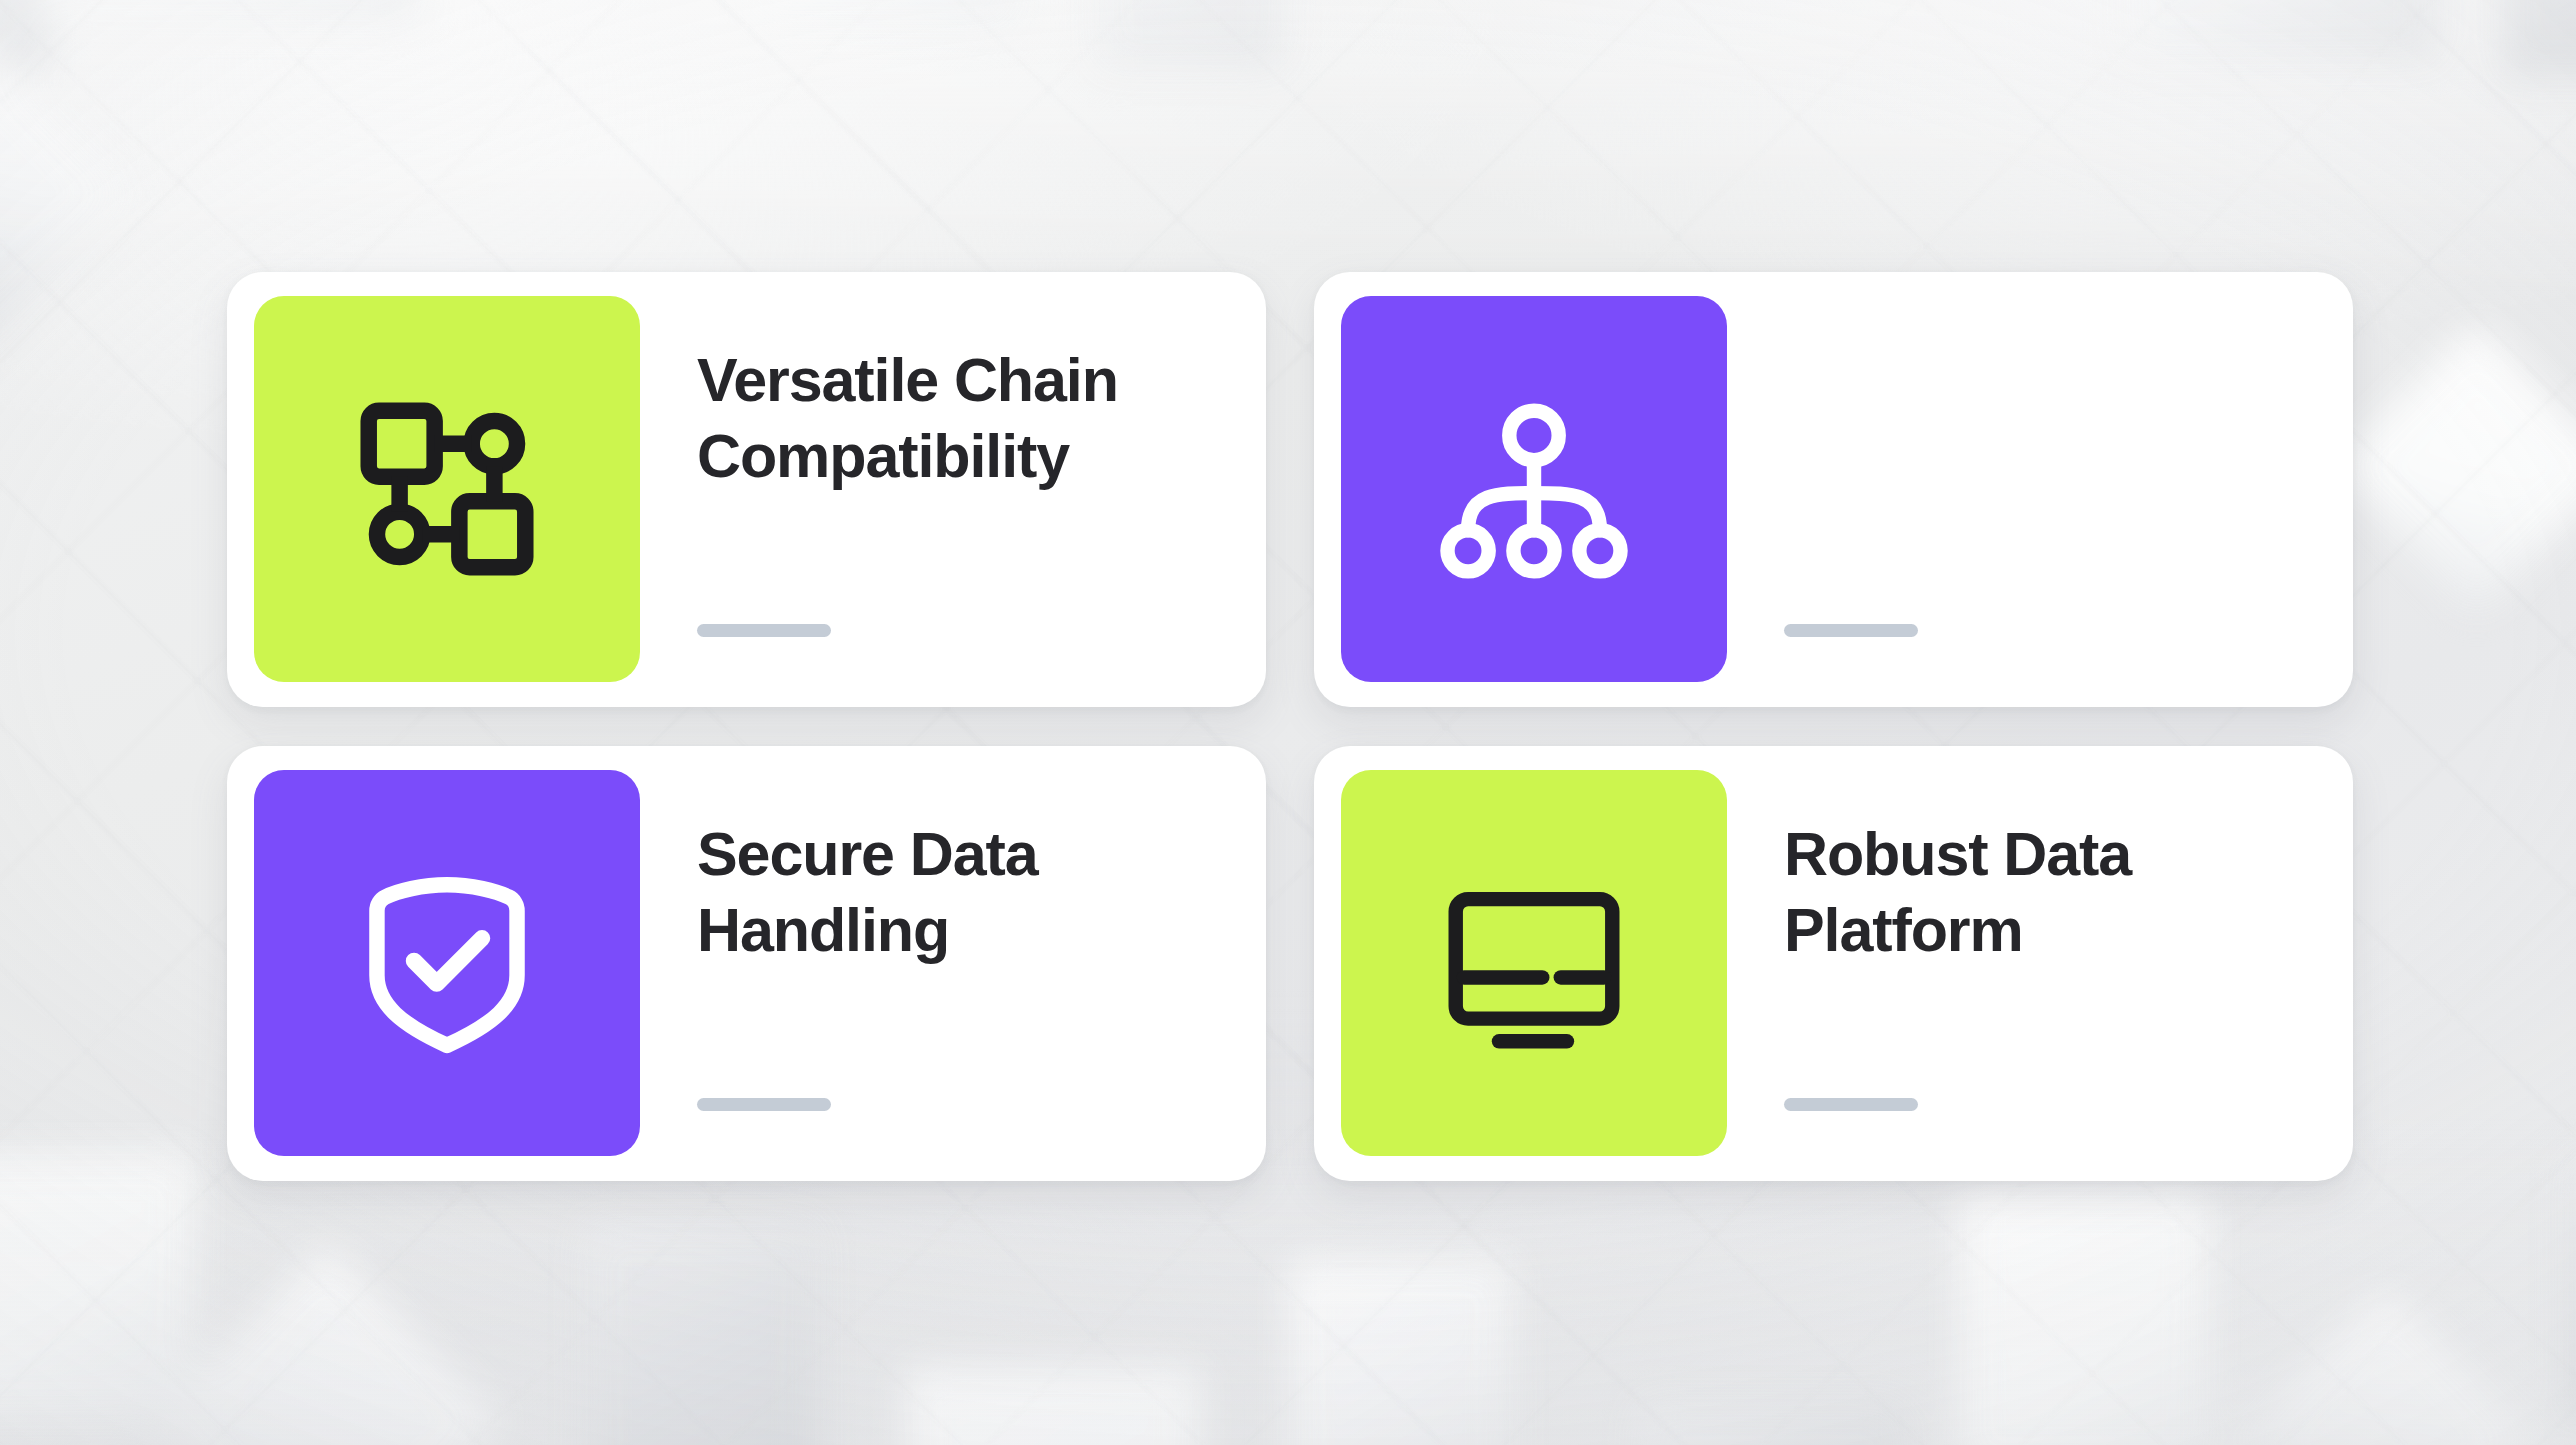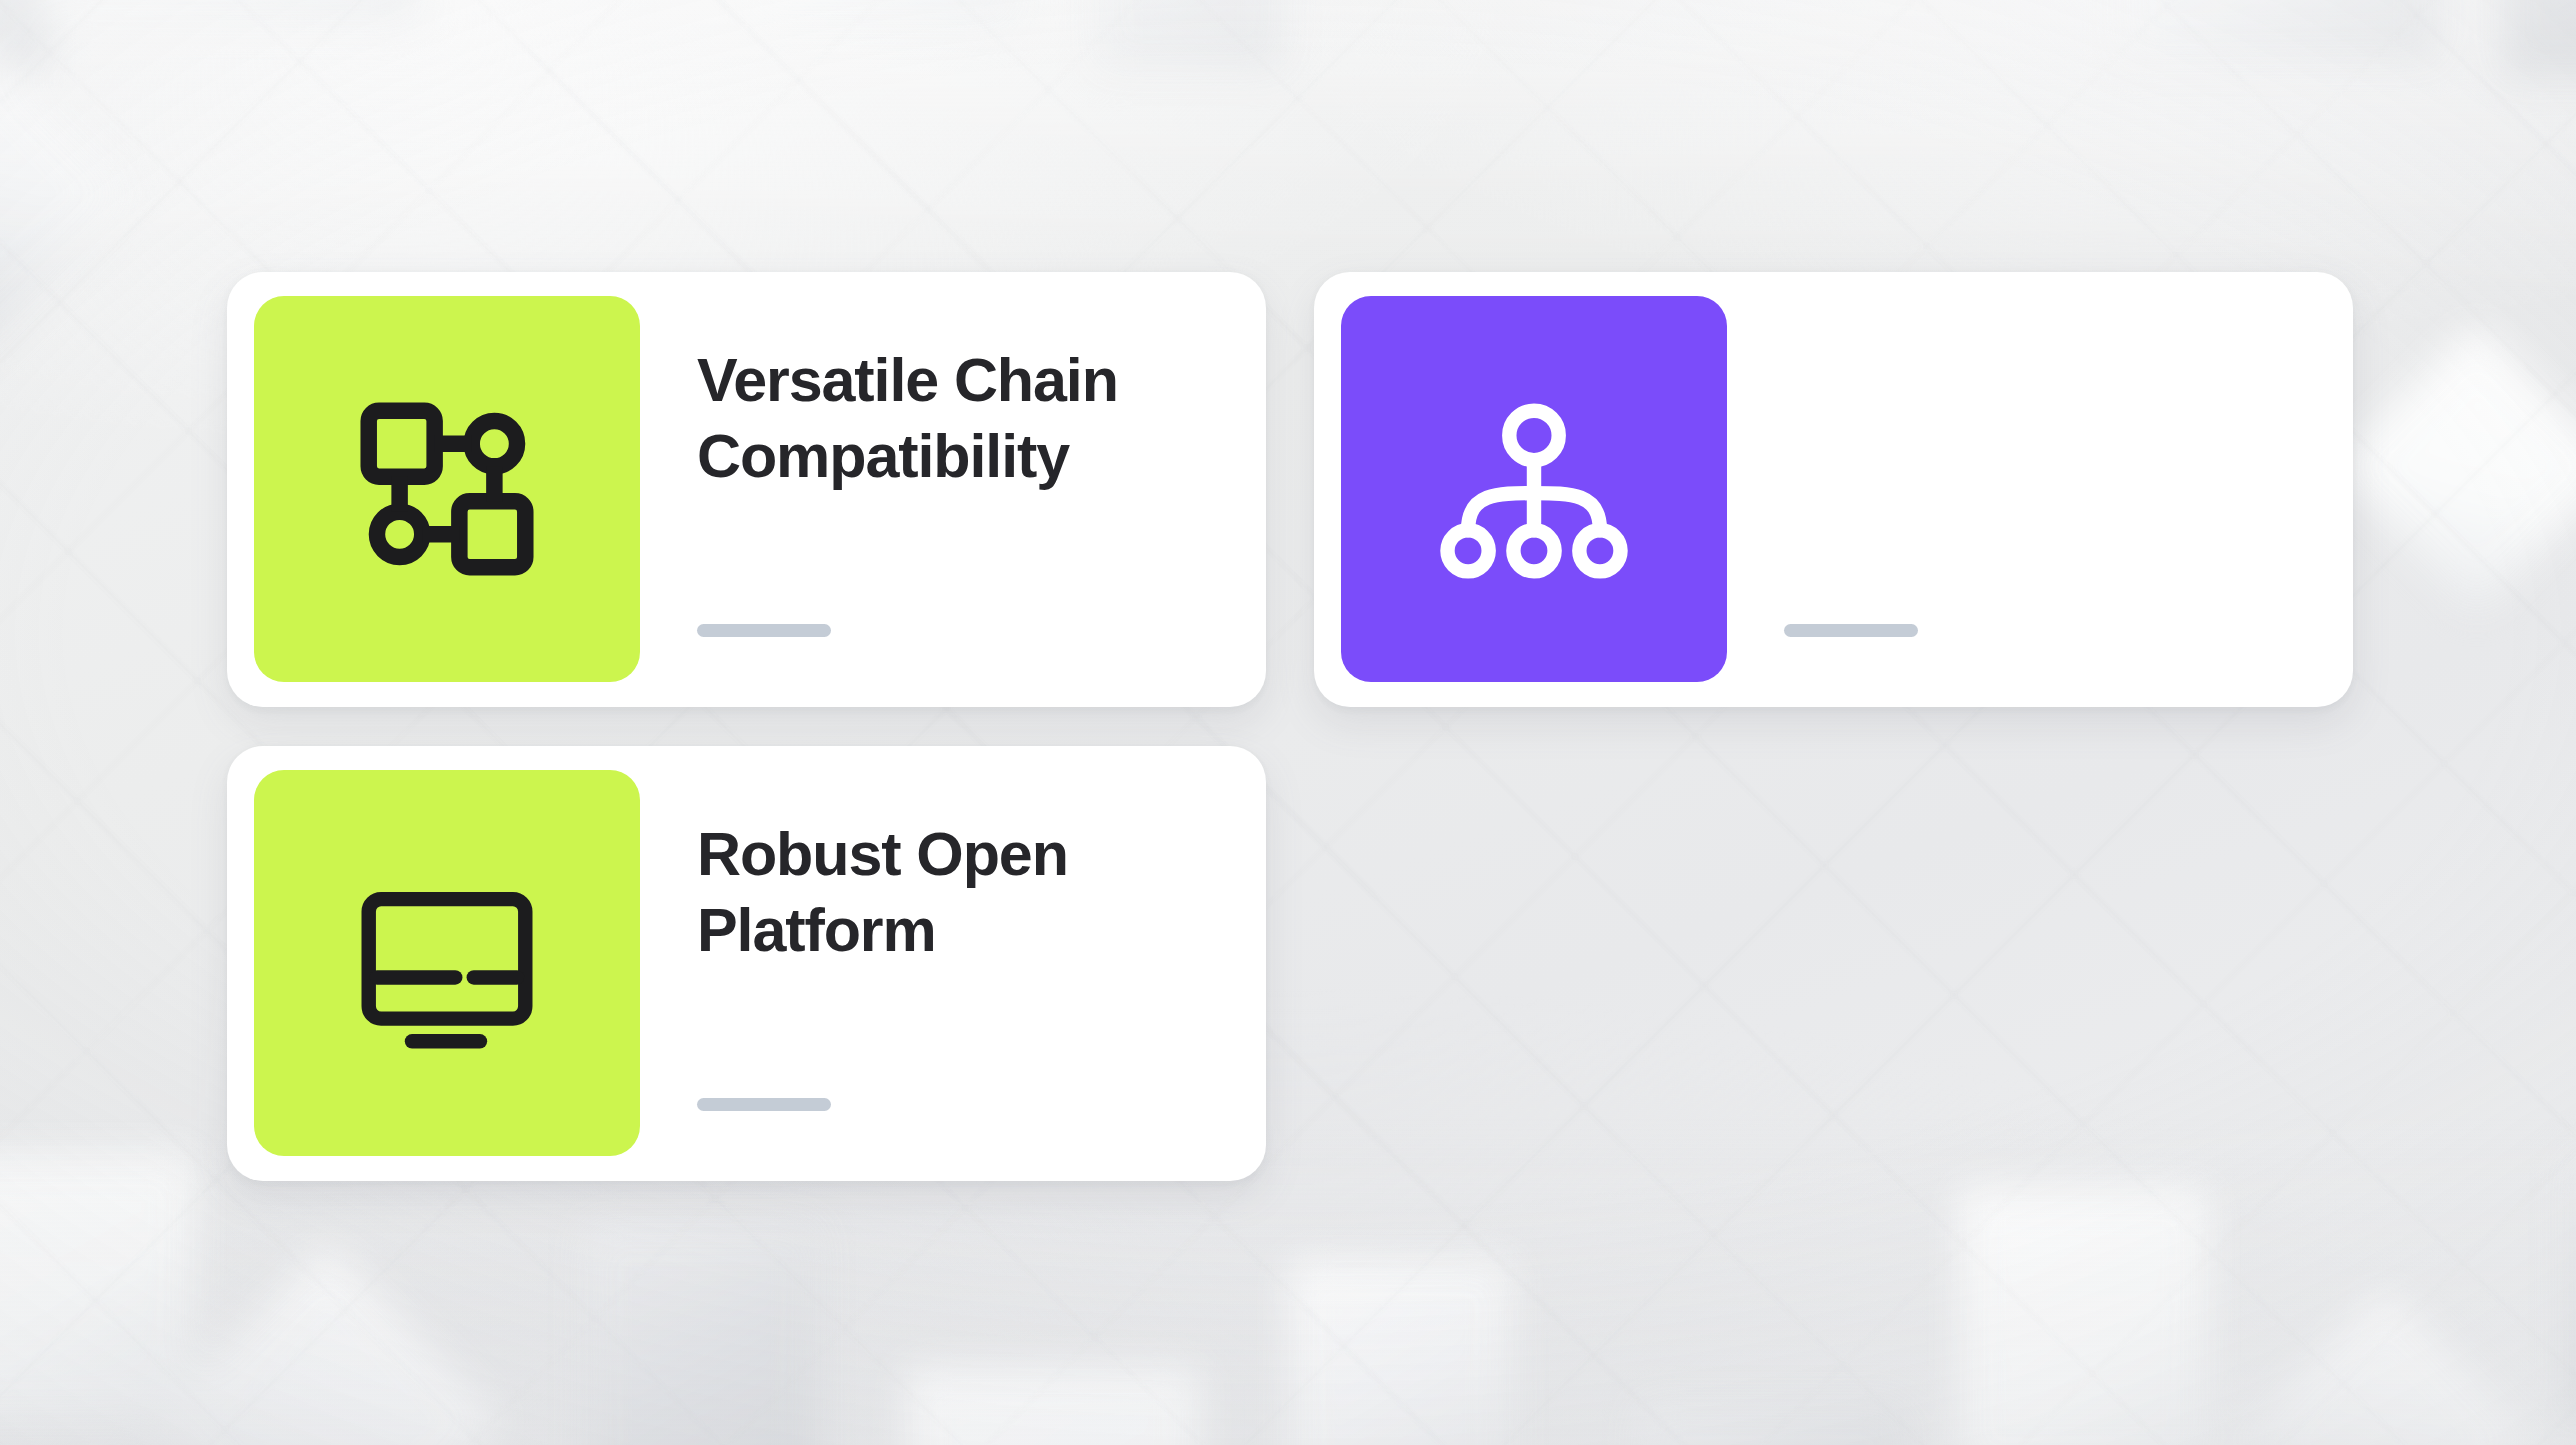--- a/index.html
+++ b/index.html
@@ -200,32 +200,47 @@
           <circle cx="82" cy="80" r="10" stroke="#ffffff" stroke-width="7"></circle>
           <path d="M50 36 V70" stroke="#ffffff" stroke-width="7" stroke-linecap="round"></path>
           <path d="M18 70 C18 52 32 52 50 52 C68 52 82 52 82 70" stroke="#ffffff" stroke-width="7" stroke-linecap="round"></path>
         </svg>
       </div>
       <div class="card-body">
         <div class="meta-bar"></div>
       </div>
     </div>
 
+    <div class="card">
+      <div class="tile purple">
+        <svg class="icon-svg" width="206" height="206" viewBox="0 0 100 100" fill="none">
+          <path d="M50 12 C38 12 26 15 20 18 C17.5 19.2 16 21.8 16 24.6 V56
+                   C16 70 28 80 50 90 C72 80 84 70 84 56 V24.6
+                   C84 21.8 82.5 19.2 80 18 C74 15 62 12 50 12 Z" stroke="#ffffff" stroke-width="7.5" stroke-linejoin="round"></path>
+          <path d="M34 49 L45 60 L67 38" stroke="#ffffff" stroke-width="8" stroke-linecap="round" stroke-linejoin="round"></path>
+        </svg>
+      </div>
+      <div class="card-body">
+        <h2 class="card-title">Secure Data
+Handling</h2>
+        <div class="meta-bar"></div>
+      </div>
+    </div>
 
     <div class="card">
       <div class="tile green">
         <svg class="icon-svg" width="206" height="206" viewBox="0 0 100 100" fill="none">
           <rect x="12" y="19" width="76" height="58" rx="6" stroke="#1c1c1e" stroke-width="7"></rect>
           <path d="M16 57 H54" stroke="#1c1c1e" stroke-width="7" stroke-linecap="round"></path>
           <path d="M63 57 H84" stroke="#1c1c1e" stroke-width="7" stroke-linecap="round"></path>
           <path d="M33 88 H66" stroke="#1c1c1e" stroke-width="7" stroke-linecap="round"></path>
         </svg>
       </div>
       <div class="card-body">
-        <h2 class="card-title">Robust Open
+        <h2 class="card-title">Robust Data
 Platform</h2>
         <div class="meta-bar"></div>
       </div>
     </div>
 
   </div>
 </div>
 
 
 </body></html>

